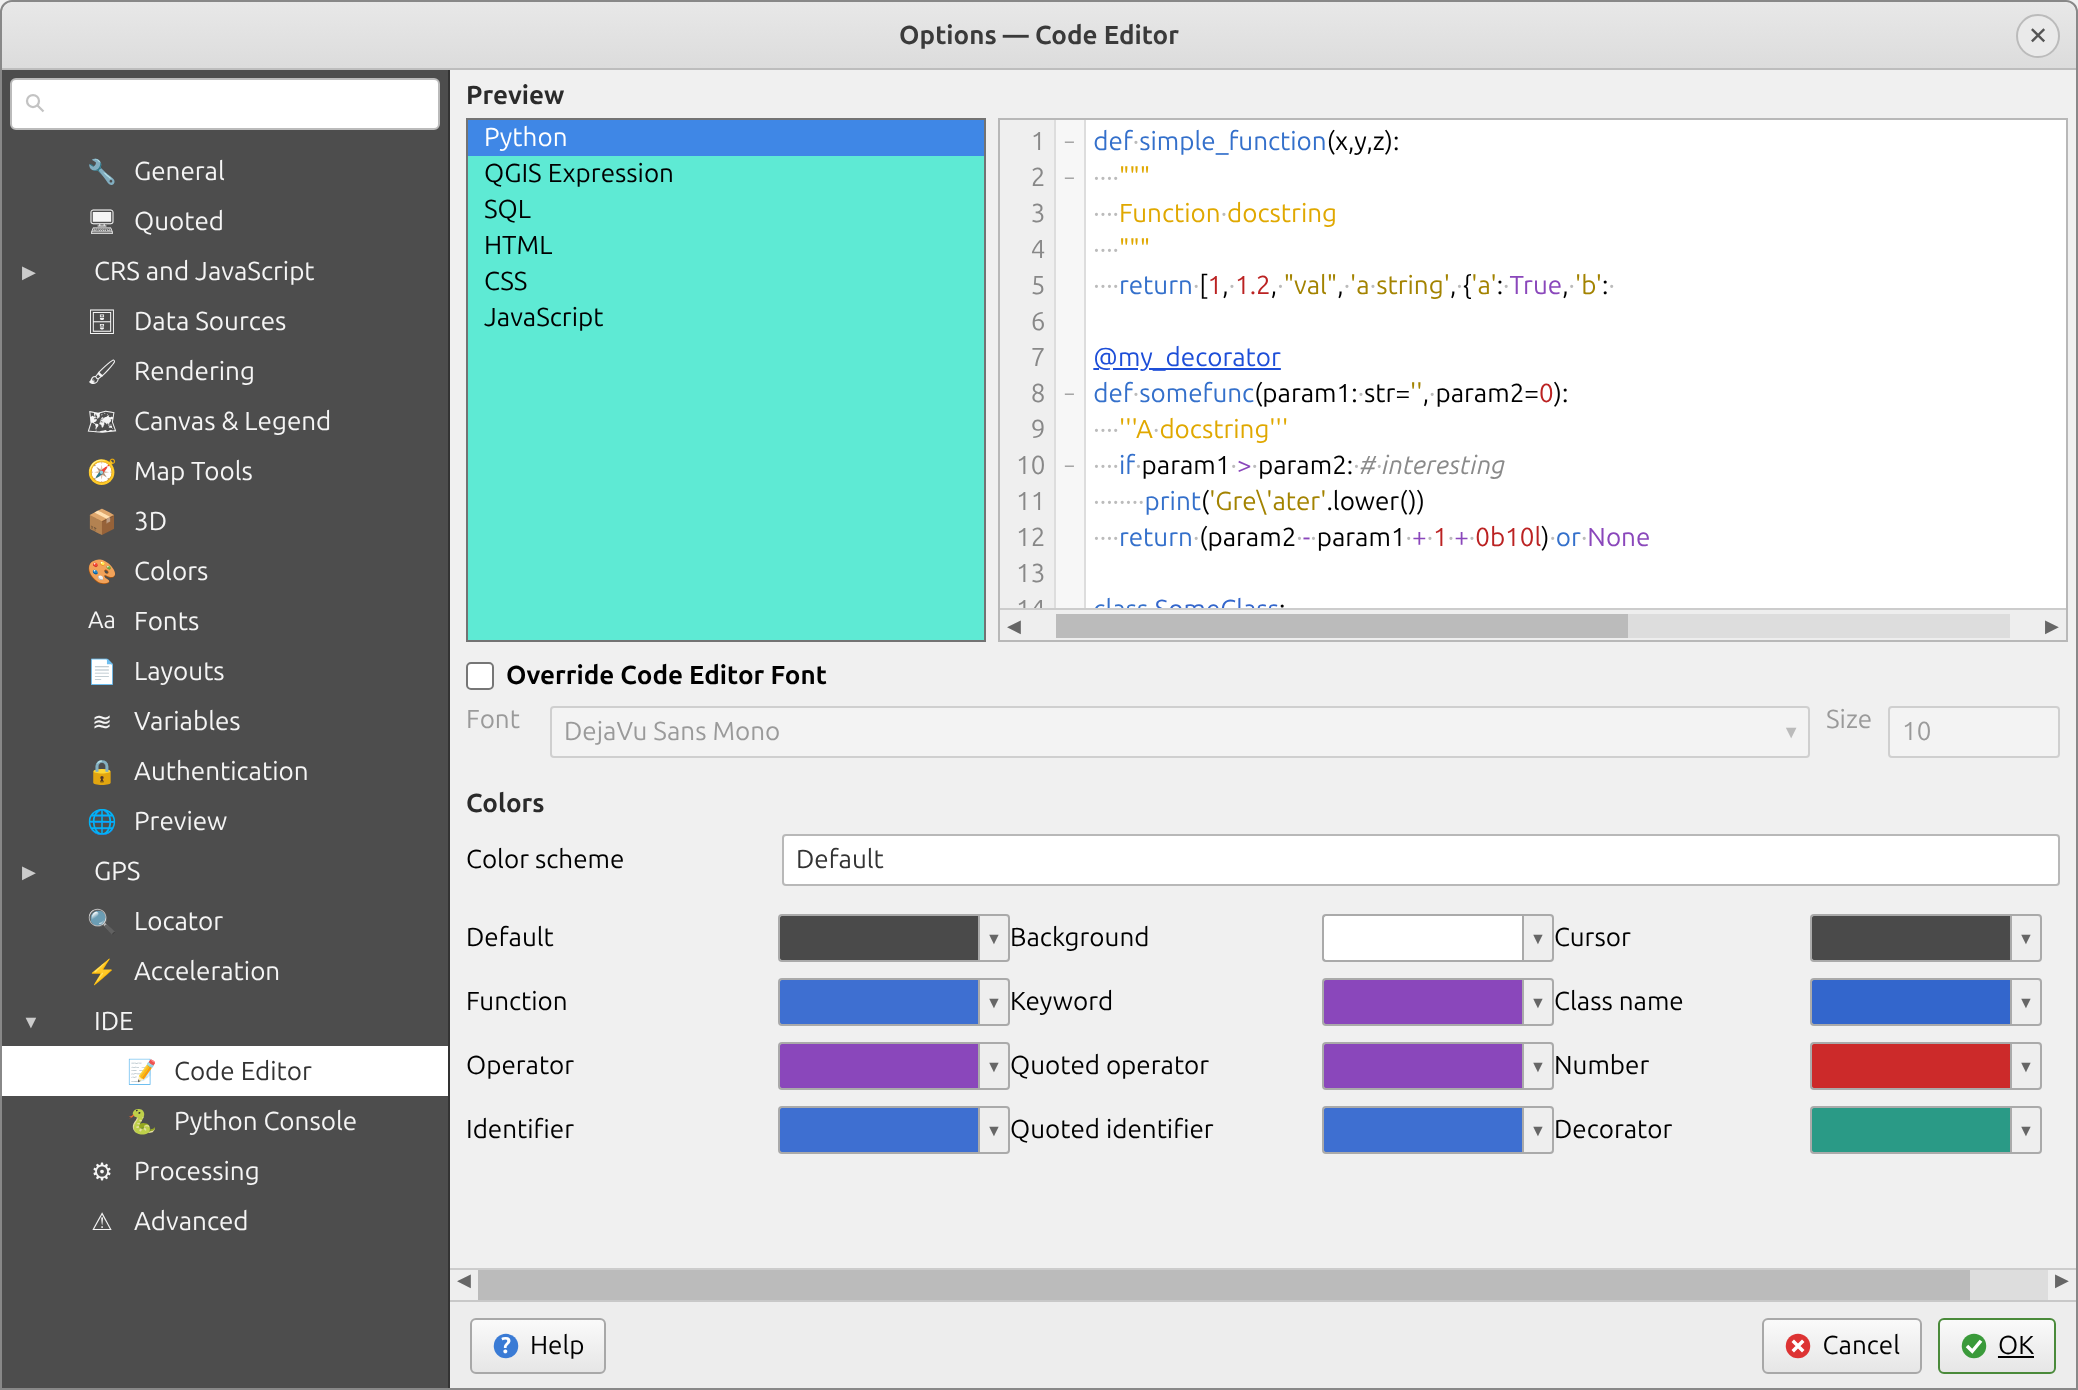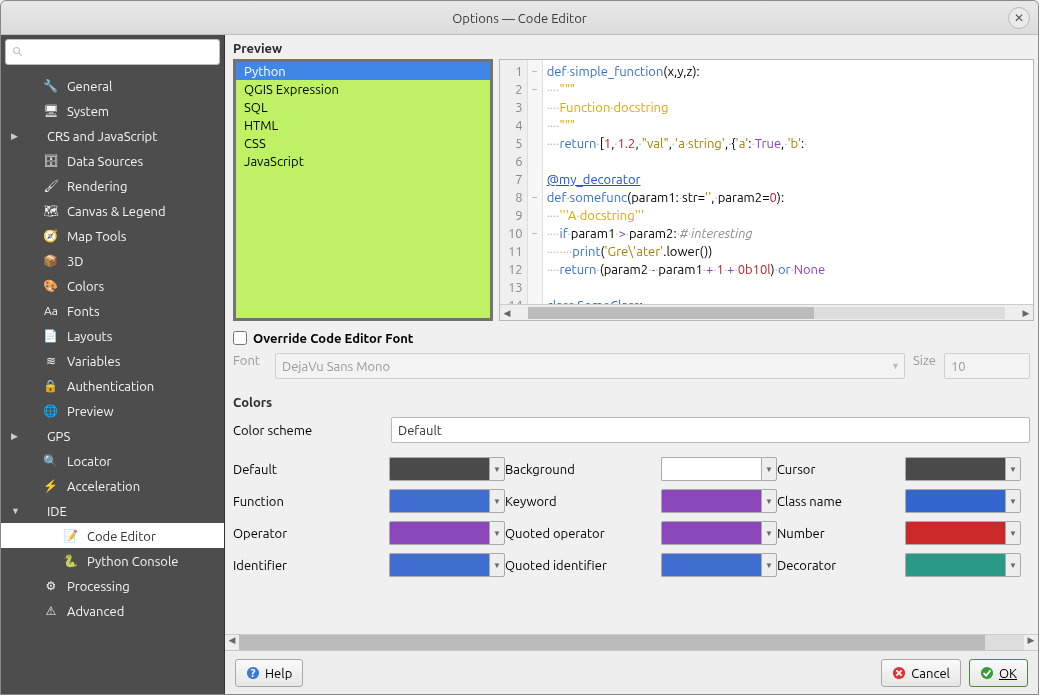--- a/index.html
+++ b/index.html
@@ -1,36 +1,36 @@
 <!DOCTYPE html>
 <html><head>
 <meta charset="utf-8">
 <style>
 * { box-sizing: border-box; margin: 0; padding: 0; font-family: "Ubuntu", "Segoe UI", sans-serif; font-size: 13px; }
 body { background: #f0f0f0; width: 1039px; height: 695px; overflow: hidden; }
 .window { width: 1039px; height: 695px; background: #f0f0f0; border: 1px solid #888; border-radius: 6px 6px 0 0; display: flex; flex-direction: column; }
 .titlebar { height: 34px; background: linear-gradient(#e8e8e8,#dcdcdc); border-bottom: 1px solid #bdbdbd; display: flex; align-items: center; justify-content: center; position: relative; border-radius: 6px 6px 0 0; }
-.titlebar-title { font-weight: normal; color: #3a3a3a; }
+.titlebar-title { font-weight: bold; color: #3a3a3a; }
 .titlebar-close { position: absolute; right: 8px; top: 6px; width: 22px; height: 22px; border-radius: 11px; background: #eaeaea; border: 1px solid #bbb; display: flex; align-items: center; justify-content: center; cursor: pointer; color:#555; font-size:12px;}
 .body { flex: 1; display: flex; min-height: 0; }
 .sidebar { width: 224px; background: #4d4d4d; color: #fff; display: flex; flex-direction: column; border-right: 1px solid #333; }
 .search { margin: 4px; background: #fff; border: 1px solid #bbb; border-radius: 3px; height: 26px; display: flex; align-items: center; padding: 0 6px; }
 .search svg { width: 12px; height: 12px; opacity: .5; }
 .search input { border: none; outline: none; flex: 1; margin-left: 4px; background: transparent; }
 .nav { flex: 1; overflow: auto; padding-top: 4px; }
 .nav-item { display: flex; align-items: center; height: 25px; padding-left: 10px; cursor: pointer; color: #f5f5f5; }
 .nav-item.sub { padding-left: 30px; }
 .nav-item.sub2 { padding-left: 50px; }
 .nav-item.selected { background: #fff; color: #333; }
 .nav-item .arrow { width: 10px; display: inline-block; color: #ccc; font-size: 9px; margin-right: 2px;}
 .nav-item .icon { width: 16px; height: 16px; margin-right: 8px; display: inline-flex; align-items: center; justify-content: center; font-size: 12px; }
 .content { flex: 1; display: flex; flex-direction: column; min-width: 0; }
 .section-label { font-weight: bold; color: #2b2b2b; padding: 6px 8px 4px 8px; }
 .preview-row { display: flex; gap: 6px; padding: 0 4px 4px 8px; }
-.lang-list { width: 260px; background: #bef264; border: 3px solid #737373; height: 262px; overflow: auto; }
+.lang-list { width: 260px; background: #5eead4; border: 1px solid #737373; height: 262px; overflow: auto; }
 .lang-item { padding: 2px 8px; cursor: pointer; }
 .lang-item.selected { background: #3f87e6; color: #fff; }
 .code-area { flex: 1; background: #fff; border: 1px solid #b8b8b8; height: 262px; display:flex; flex-direction:column;}
 .code-scroll { flex:1; overflow:hidden; font-family: "DejaVu Sans Mono", monospace; font-size: 12.5px; line-height: 18px; display:flex;}
 .gutter { background: #efefef; color: #888; text-align: right; padding: 2px 4px 2px 8px; border-right: 1px solid #ddd; user-select:none;}
 .gutter div{height:18px;}
 .fold { background:#f7f7f7; color:#999; padding:2px 2px; border-right:1px solid #ddd; user-select:none;}
 .fold div{height:18px; width:10px; text-align:center; font-size:10px;}
 .codepane { padding: 2px 0 2px 4px; white-space: pre; }
 .codepane div{height:18px;}
@@ -96,21 +96,21 @@
       </div>
       <div class="nav" id="nav">
           <div class="nav-item sub">
             <span class="arrow"></span>
             <span class="icon">🔧</span>
             <span>General</span>
           </div>
           <div class="nav-item sub">
             <span class="arrow"></span>
             <span class="icon">🖥</span>
-            <span>System</span>
+            <span>Quoted</span>
           </div>
           <div class="nav-item">
             <span class="arrow">▶</span>
             <span class="icon"></span>
             <span>CRS and JavaScript</span>
           </div>
           <div class="nav-item sub">
             <span class="arrow"></span>
             <span class="icon">🗄</span>
             <span>Data Sources</span>

